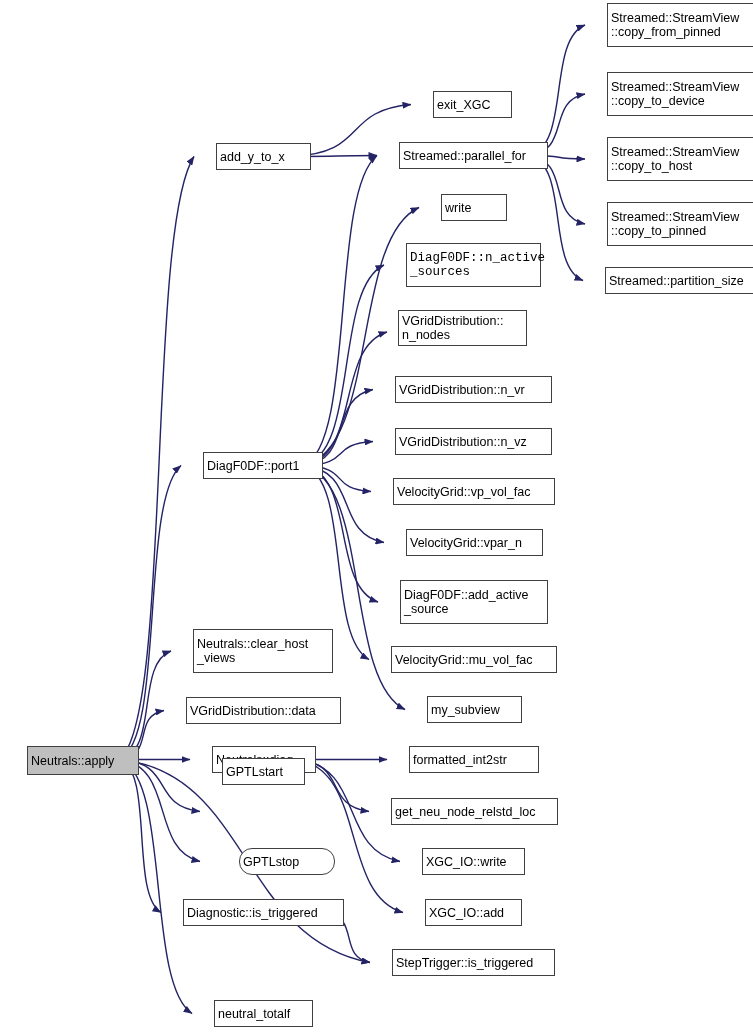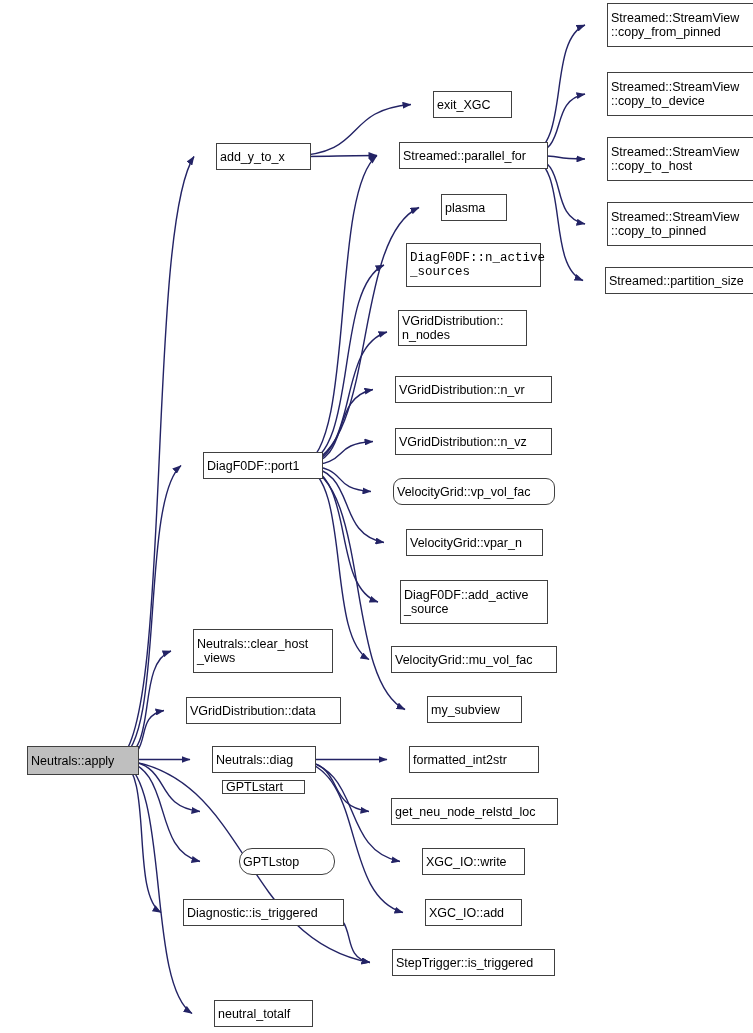--- a/index.html
+++ b/index.html
@@ -94,48 +94,48 @@
         <path d="M 296 759.5 C 365.2 765.62, 338 849.26, 400 861.5" marker-end="url(#arrowhead)"></path>
         <path d="M 296 759.5 C 366.85 768.68, 339.5 894.14, 403 912.5" marker-end="url(#arrowhead)"></path>
         <path d="M 324 912.5 C 361.3 915.5, 337 956.5, 370 962.5" marker-end="url(#arrowhead)"></path>
       </g>
   </svg>
   <div id="node-layer">
       <div class="node root" style="left: 7px; top: 746px; width: 112px; height: 29px;"><span class="node-label">Neutrals::apply</span></div>
       <div class="node" style="left: 196px; top: 143px; width: 95px; height: 27px;"><span class="node-label">add_y_to_x</span></div>
       <div class="node" style="left: 413px; top: 91px; width: 79px; height: 27px;"><span class="node-label">exit_XGC</span></div>
       <div class="node" style="left: 379px; top: 142px; width: 149px; height: 27px;"><span class="node-label">Streamed::parallel_for</span></div>
-      <div class="node" style="left: 421px; top: 194px; width: 66px; height: 27px;"><span class="node-label">plasma</span></div>
+      <div class="node" style="left: 421px; top: 194px; width: 66px; height: 27px;"><span class="node-label">write</span></div>
       <div class="node" style="left: 587px; top: 3px; width: 162px; height: 44px;"><span class="node-label">Streamed::StreamView
 ::copy_from_pinned</span></div>
       <div class="node" style="left: 587px; top: 72px; width: 162px; height: 44px;"><span class="node-label">Streamed::StreamView
 ::copy_to_device</span></div>
       <div class="node" style="left: 587px; top: 137px; width: 162px; height: 44px;"><span class="node-label">Streamed::StreamView
 ::copy_to_host</span></div>
       <div class="node" style="left: 587px; top: 202px; width: 162px; height: 44px;"><span class="node-label">Streamed::StreamView
 ::copy_to_pinned</span></div>
       <div class="node" style="left: 585px; top: 267px; width: 164px; height: 27px;"><span class="node-label">Streamed::partition_size</span></div>
       <div class="node" style="left: 386px; top: 243px; width: 135px; height: 44px; font-family: Liberation Mono, monospace;"><span class="node-label">DiagF0DF::n_active
 _sources</span></div>
       <div class="node" style="left: 378px; top: 310px; width: 129px; height: 36px;"><span class="node-label">VGridDistribution::
 n_nodes</span></div>
       <div class="node" style="left: 375px; top: 376px; width: 157px; height: 27px;"><span class="node-label">VGridDistribution::n_vr</span></div>
       <div class="node" style="left: 375px; top: 428px; width: 157px; height: 27px;"><span class="node-label">VGridDistribution::n_vz</span></div>
-      <div class="node" style="left: 373px; top: 478px; width: 162px; height: 27px; border-radius: 9px;"><span class="node-label">VelocityGrid::vp_vol_fac</span></div>
+      <div class="node" style="left: 373px; top: 478px; width: 162px; height: 27px;"><span class="node-label">VelocityGrid::vp_vol_fac</span></div>
       <div class="node" style="left: 386px; top: 529px; width: 137px; height: 27px;"><span class="node-label">VelocityGrid::vpar_n</span></div>
       <div class="node" style="left: 380px; top: 580px; width: 148px; height: 44px;"><span class="node-label">DiagF0DF::add_active
 _source</span></div>
       <div class="node" style="left: 371px; top: 646px; width: 166px; height: 27px;"><span class="node-label">VelocityGrid::mu_vol_fac</span></div>
       <div class="node" style="left: 407px; top: 696px; width: 95px; height: 27px;"><span class="node-label">my_subview</span></div>
       <div class="node" style="left: 183px; top: 452px; width: 120px; height: 27px;"><span class="node-label">DiagF0DF::port1</span></div>
       <div class="node" style="left: 173px; top: 629px; width: 140px; height: 44px;"><span class="node-label">Neutrals::clear_host
 _views</span></div>
       <div class="node" style="left: 166px; top: 697px; width: 155px; height: 27px;"><span class="node-label">VGridDistribution::data</span></div>
       <div class="node" style="left: 192px; top: 746px; width: 104px; height: 27px;"><span class="node-label">Neutrals::diag</span></div>
-      <div class="node" style="left: 202px; top: 780px; width: 83px; height: 14px;"><span class="node-label">GPTLstart</span></div>
+      <div class="node" style="left: 202px; top: 758px; width: 83px; height: 27px;"><span class="node-label">GPTLstart</span></div>
       <div class="node" style="left: 219px; top: 848px; width: 96px; height: 27px; border-radius: 13px;"><span class="node-label">GPTLstop</span></div>
       <div class="node" style="left: 163px; top: 899px; width: 161px; height: 27px;"><span class="node-label">Diagnostic::is_triggered</span></div>
       <div class="node" style="left: 194px; top: 1000px; width: 99px; height: 27px;"><span class="node-label">neutral_totalf</span></div>
       <div class="node" style="left: 389px; top: 746px; width: 130px; height: 27px;"><span class="node-label">formatted_int2str</span></div>
       <div class="node" style="left: 371px; top: 798px; width: 167px; height: 27px;"><span class="node-label">get_neu_node_relstd_loc</span></div>
       <div class="node" style="left: 402px; top: 848px; width: 103px; height: 27px;"><span class="node-label">XGC_IO::write</span></div>
       <div class="node" style="left: 405px; top: 899px; width: 97px; height: 27px;"><span class="node-label">XGC_IO::add</span></div>
       <div class="node" style="left: 372px; top: 949px; width: 163px; height: 27px;"><span class="node-label">StepTrigger::is_triggered</span></div>
     </div>
 </div>

